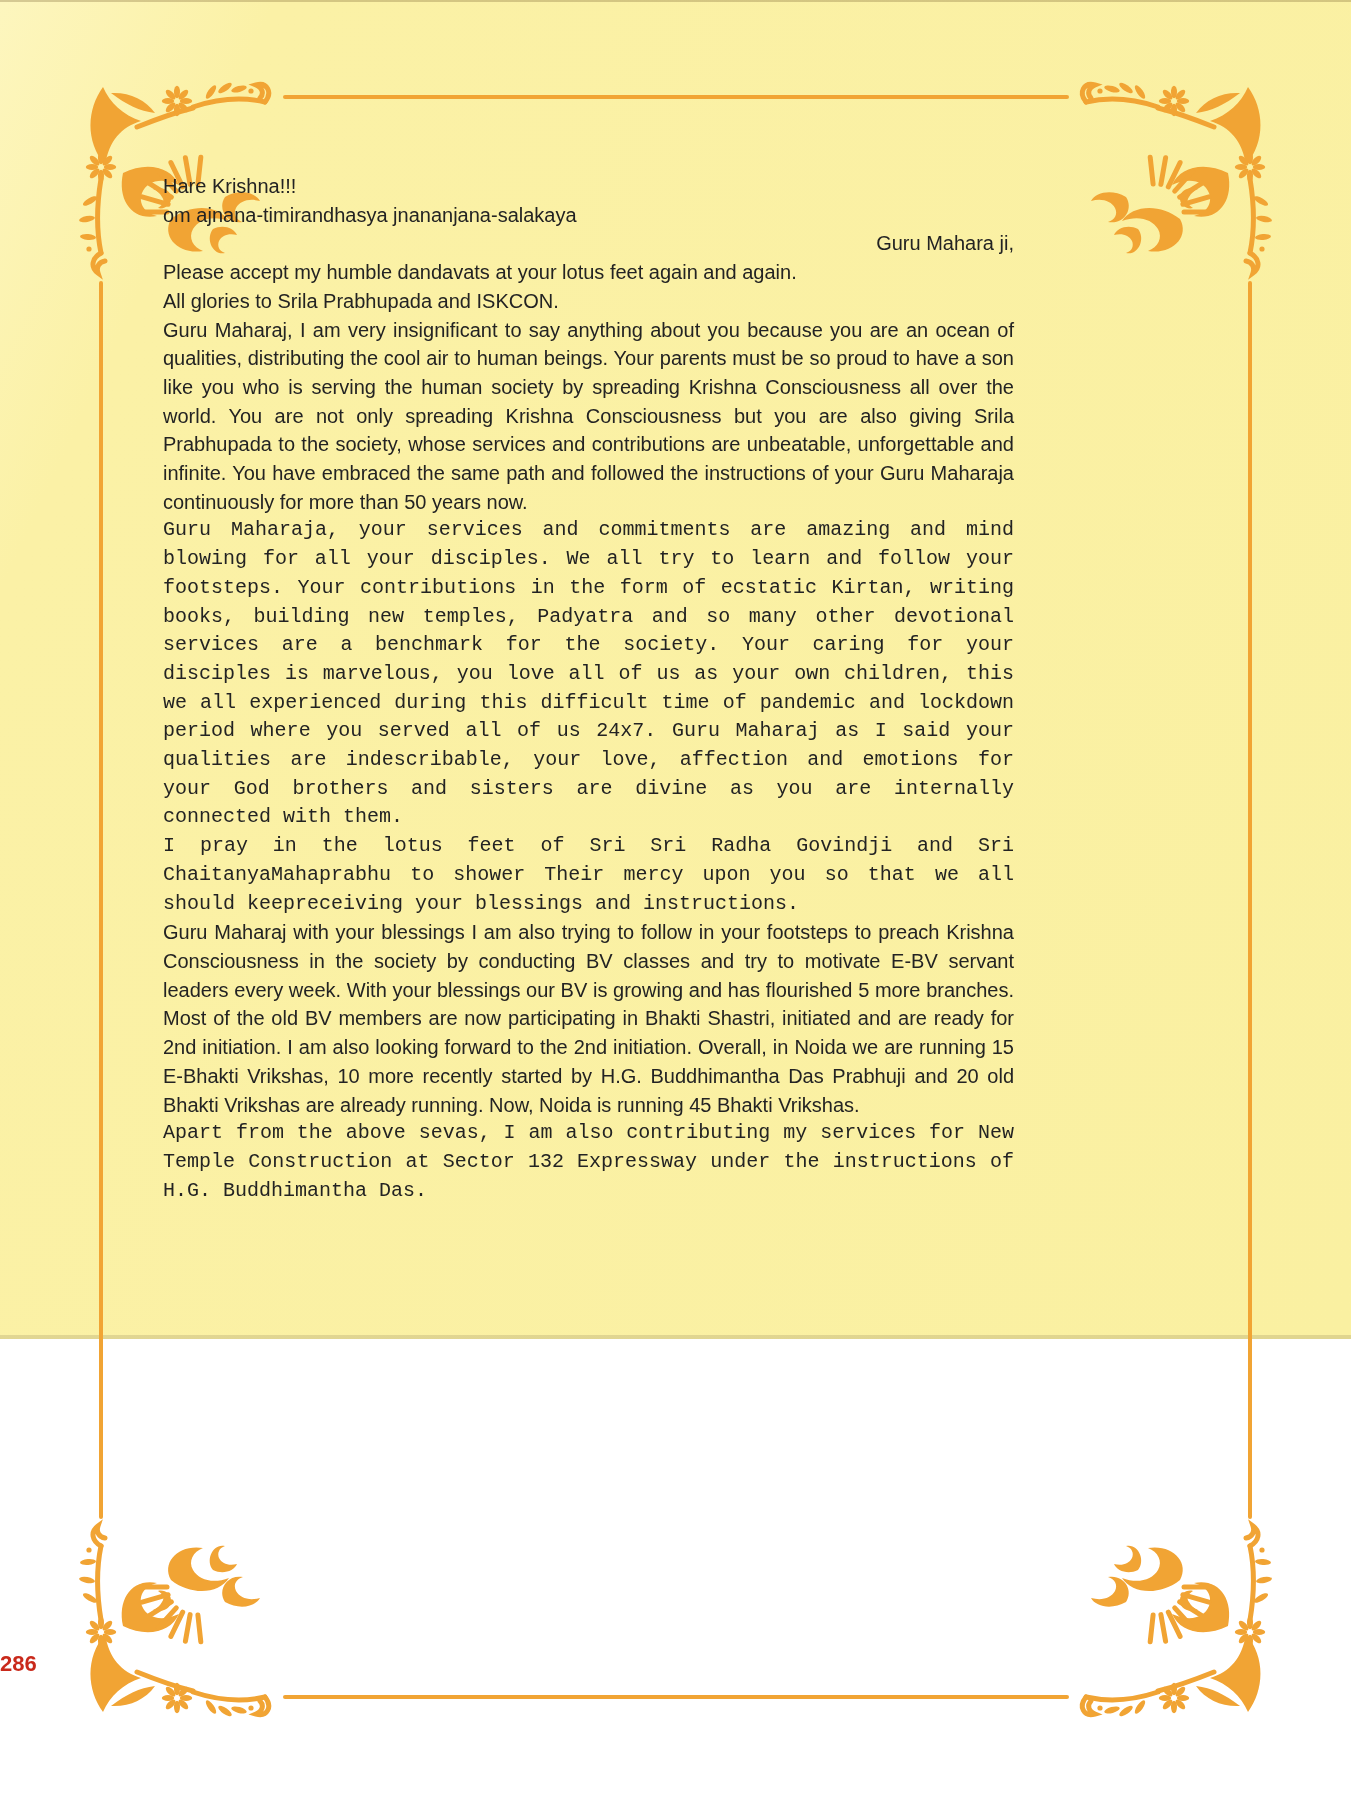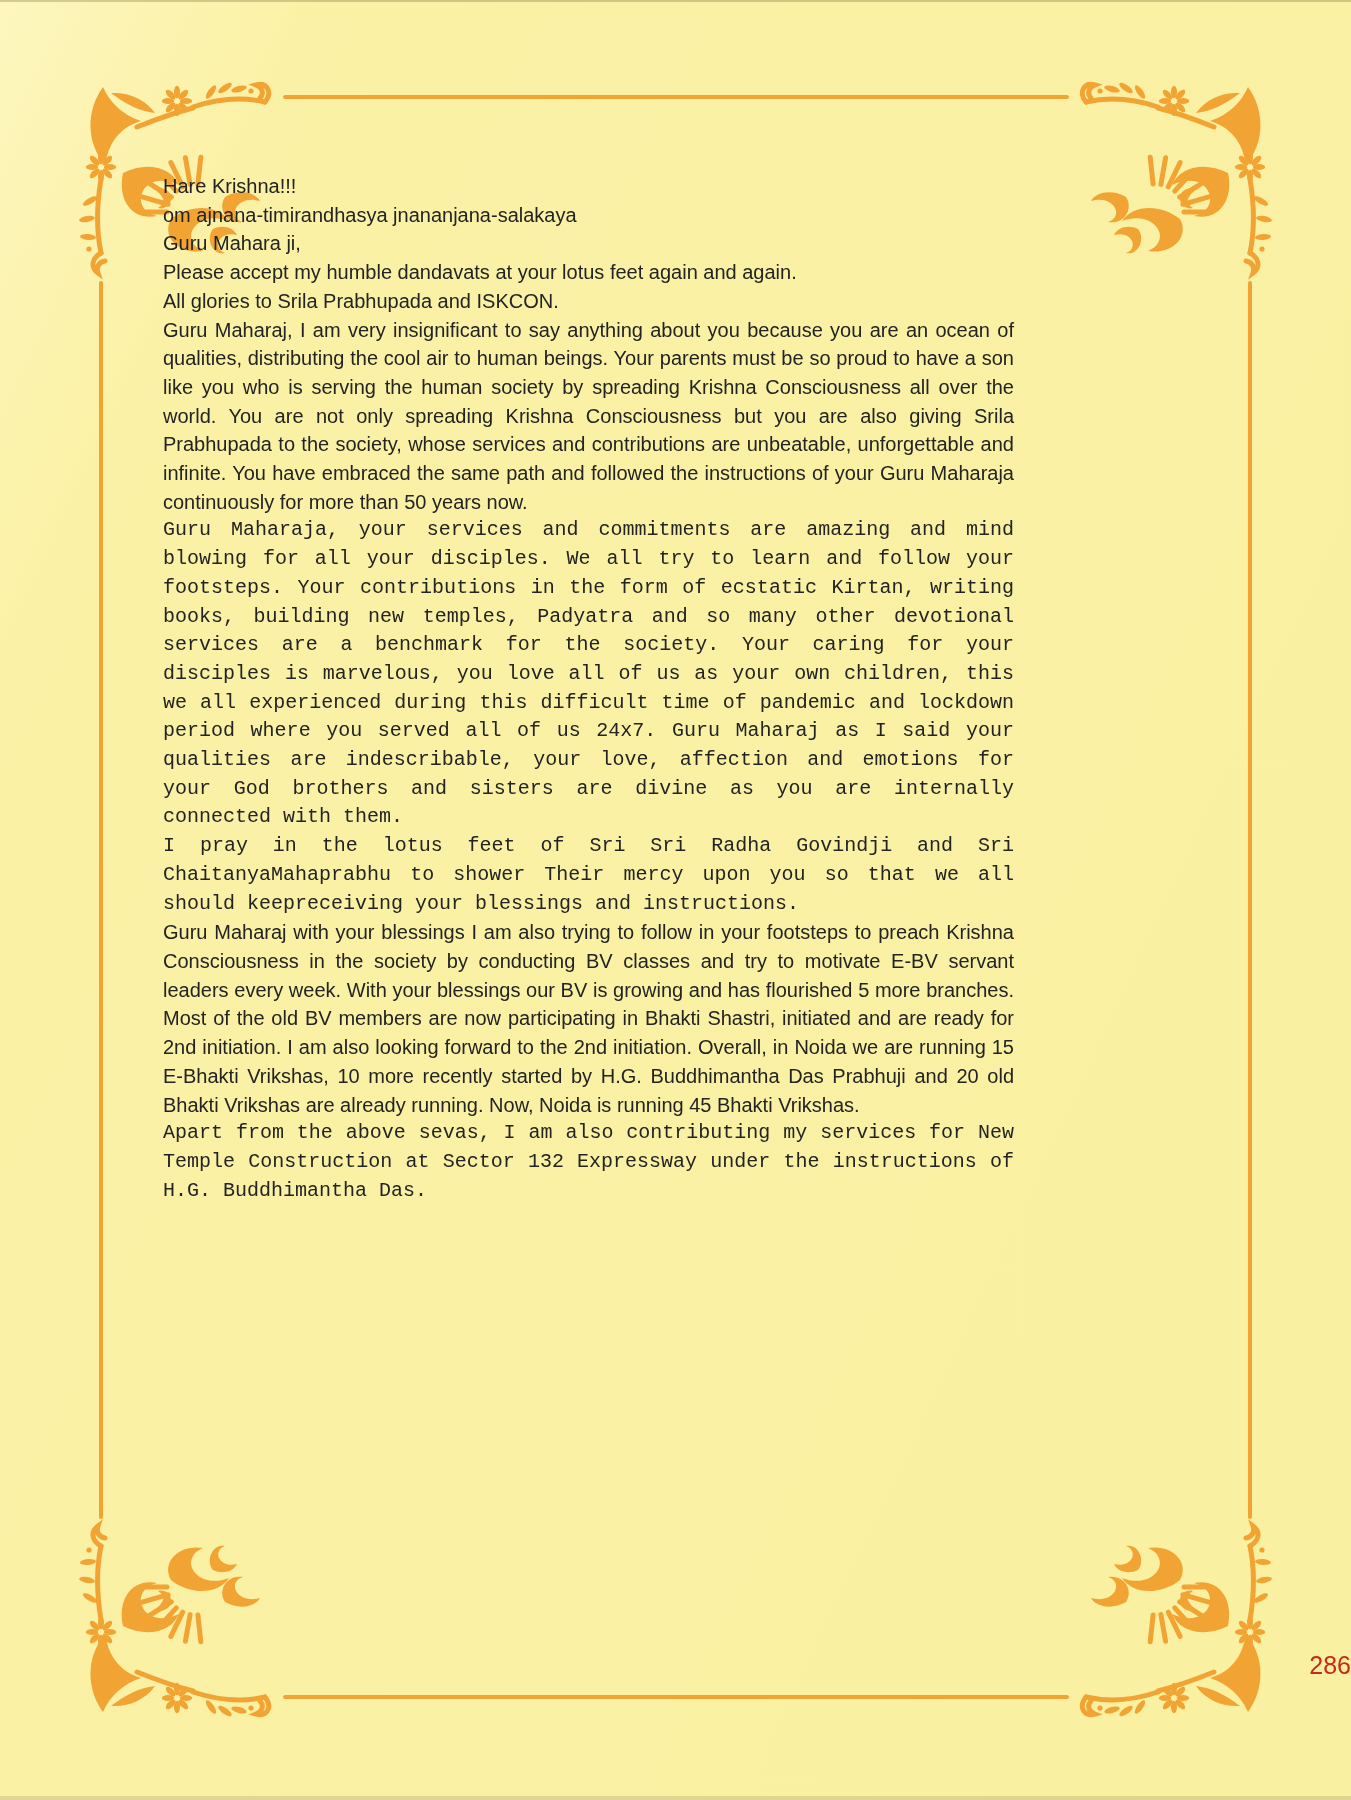--- a/index.html
+++ b/index.html
@@ -11,21 +11,21 @@
   }
   *{box-sizing:border-box;}
   html,body{margin:0;padding:0;}
   body{
     width:1351px;height:1800px;
     font-family:"Liberation Sans","DejaVu Sans",sans-serif;
     overflow:hidden;
   }
   .page{
     position:relative;
-    width:1351px;height:1800px;
+    width:1351px;height:1339px;
     background:linear-gradient(115deg,var(--bg-light) 0%,var(--bg) 14%,#FAF0A1 100%);
   }
   
   .edge-top{position:absolute;left:0;top:0;width:100%;height:2px;background:rgba(110,85,40,.28);}
   .edge-bottom{position:absolute;left:0;bottom:0;width:100%;height:4px;background:rgba(130,120,80,.22);}
 
   
   .bline{position:absolute;background:var(--gold);border-radius:2px;}
   .bline.top{left:283px;top:95px;width:786px;height:4px;}
   .bline.bottom{left:283px;top:1695px;width:786px;height:4px;}
@@ -44,29 +44,29 @@
   .content{
     position:absolute;left:163px;top:0;width:851px;
     padding-top:172px;
     color:var(--ink);
     font-size:20px;line-height:28.7px;
   }
   .content p{margin:0;}
   .para{text-align:justify;}
   .mt-verse1{margin-top:62px;}
   .mt-verse2{margin-top:16px;}
-  .mt-address{margin-top:55px;}
+  .mt-address{margin-top:55px;text-align:right;}
   .mt-line{margin-top:14px;}
   .mt-line2{margin-top:15px;}
   .mt-para{margin-top:13px;font-family:Liberation Mono, monospace;}
 
   .pagenum{
     position:absolute;left:0;top:1651px;width:100%;
-    text-align:right;
-    font-size:25px;color:var(--page-red);
+    text-align:left;
+    font-size:22px;color:var(--page-red);font-weight:bold;
   }
 </style>
 </head>
 <body>
 
 <svg width="0" height="0" style="position:absolute" aria-hidden="true">
   <symbol id="orn" viewBox="0 0 210 210">
 
     <path fill="currentColor" d="M28,10 C12,32 10,64 30,88 C34,64 46,50 66,44 C48,38 35,26 28,10 Z"></path>
     <path fill="currentColor" d="M36,16 C52,28 64,34 80,36 C70,22 54,15 36,16 Z"></path>

